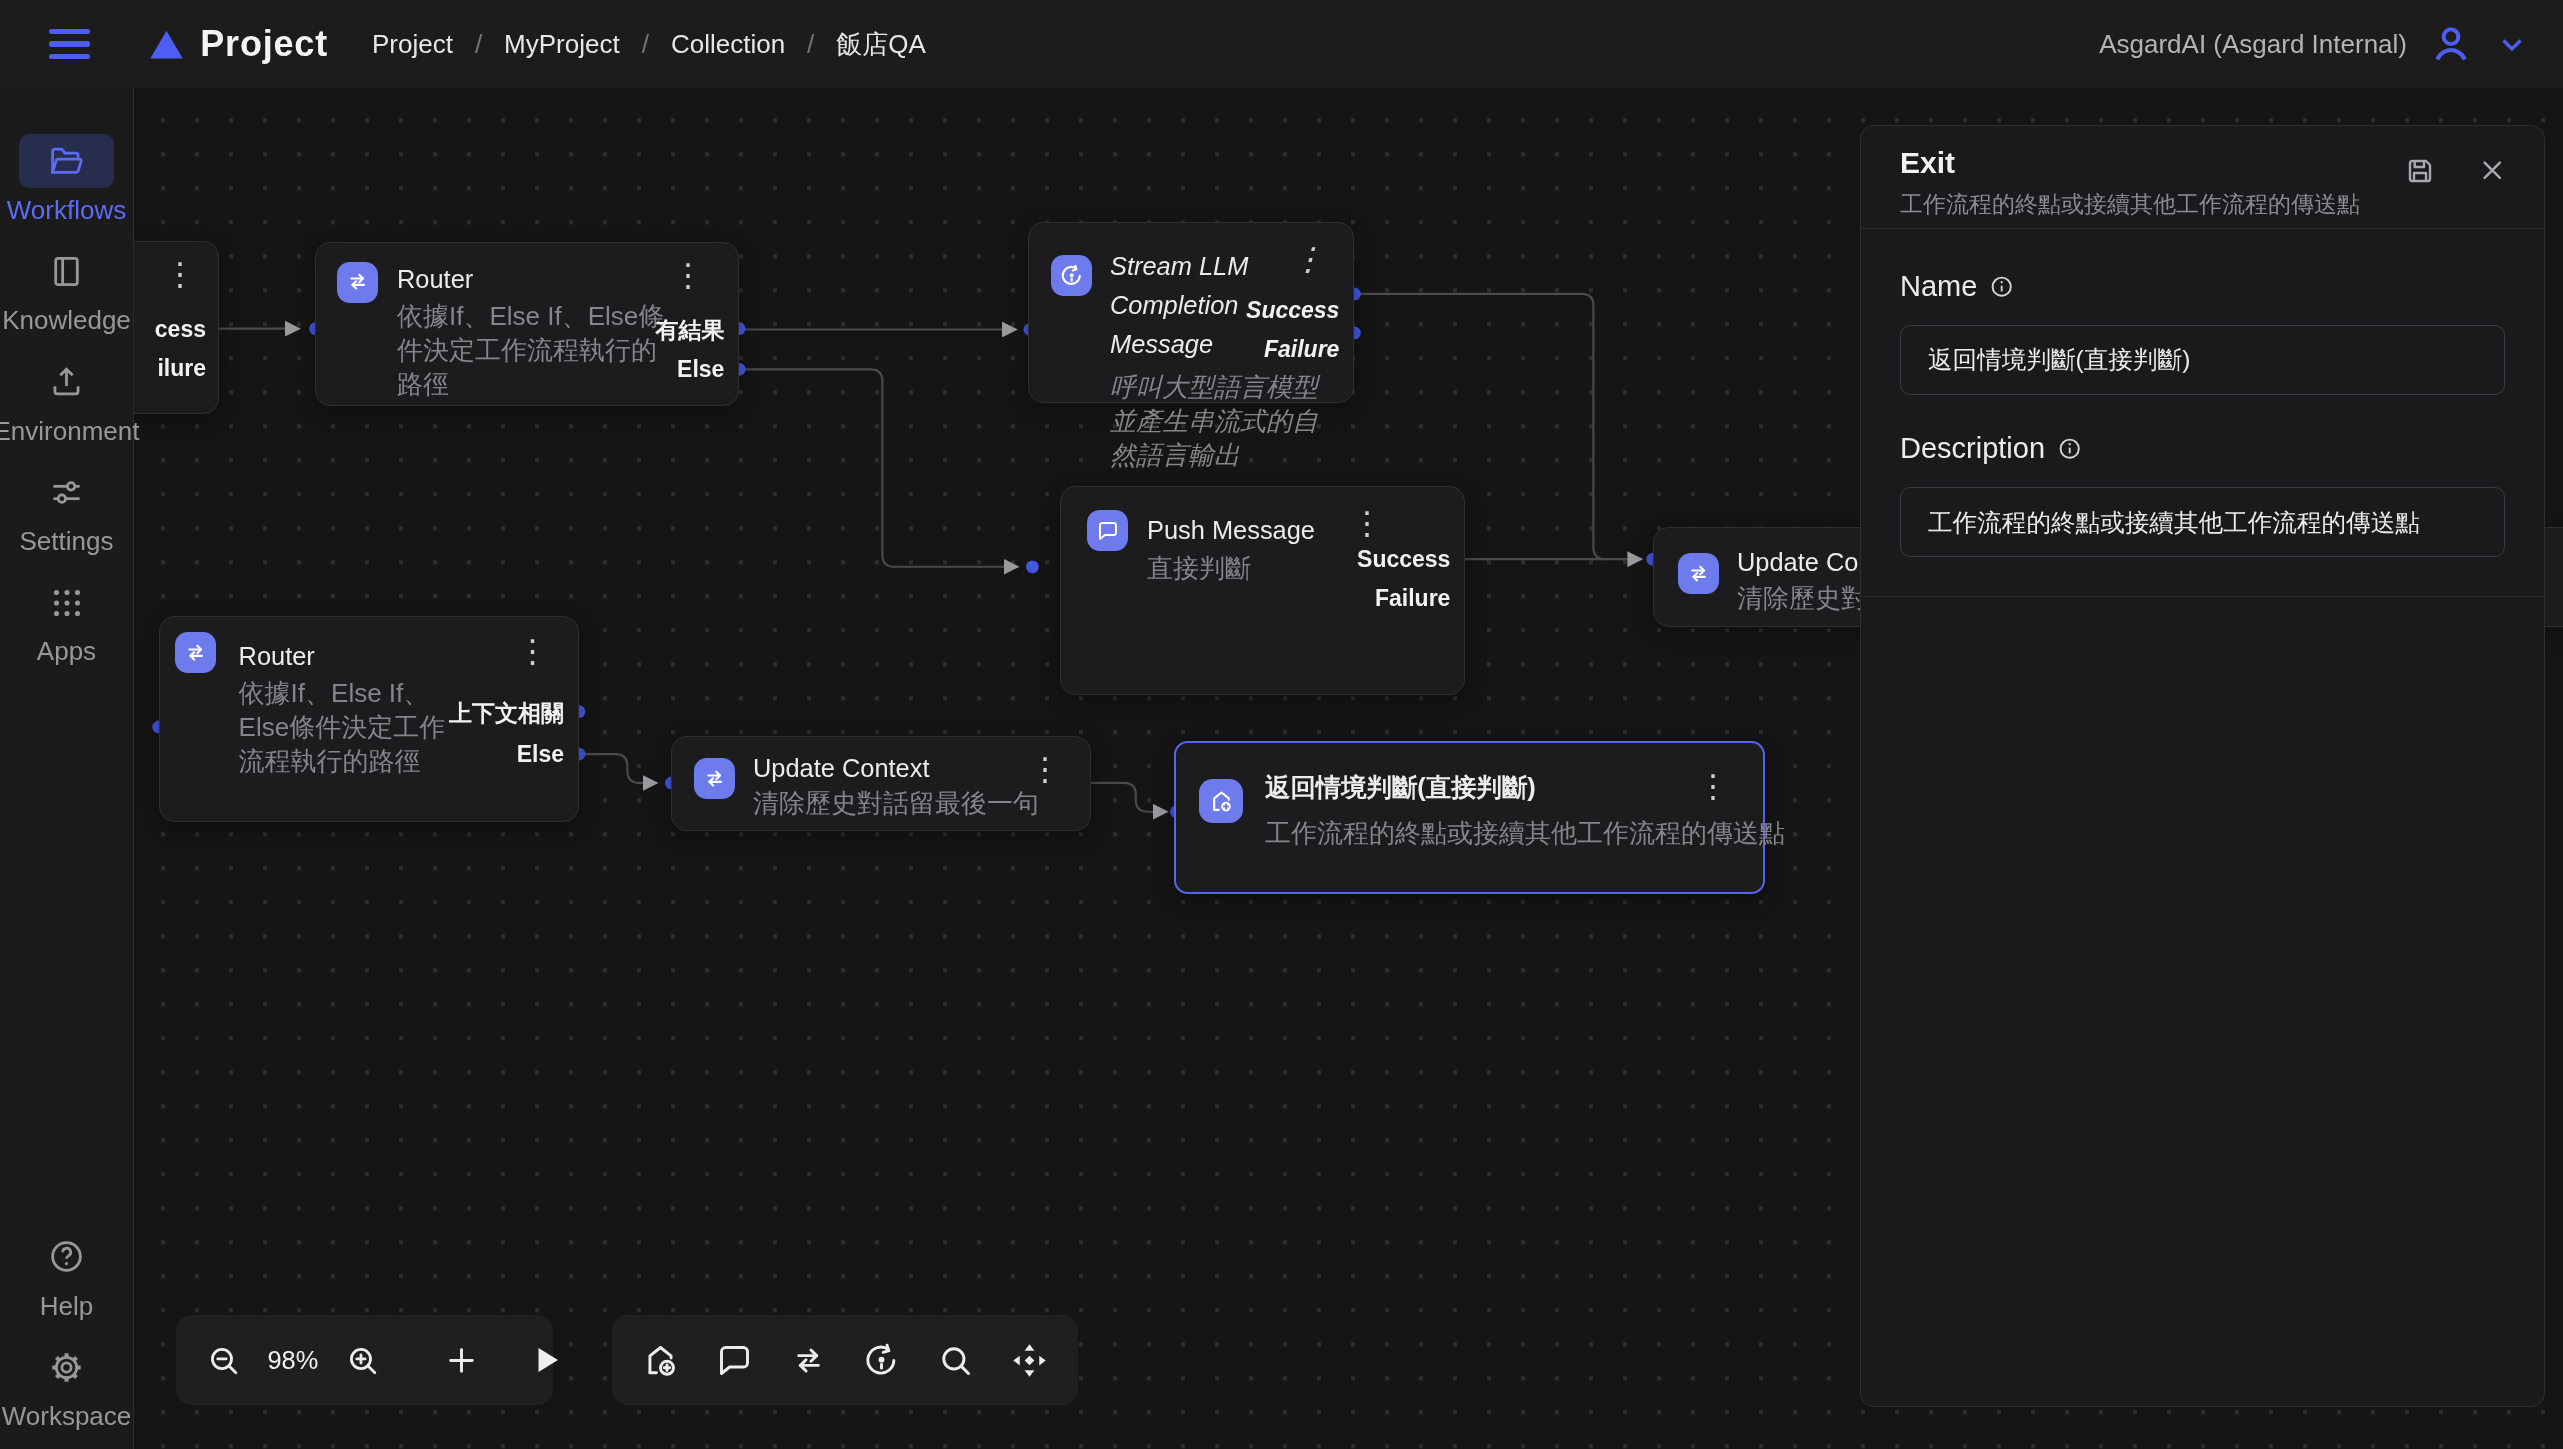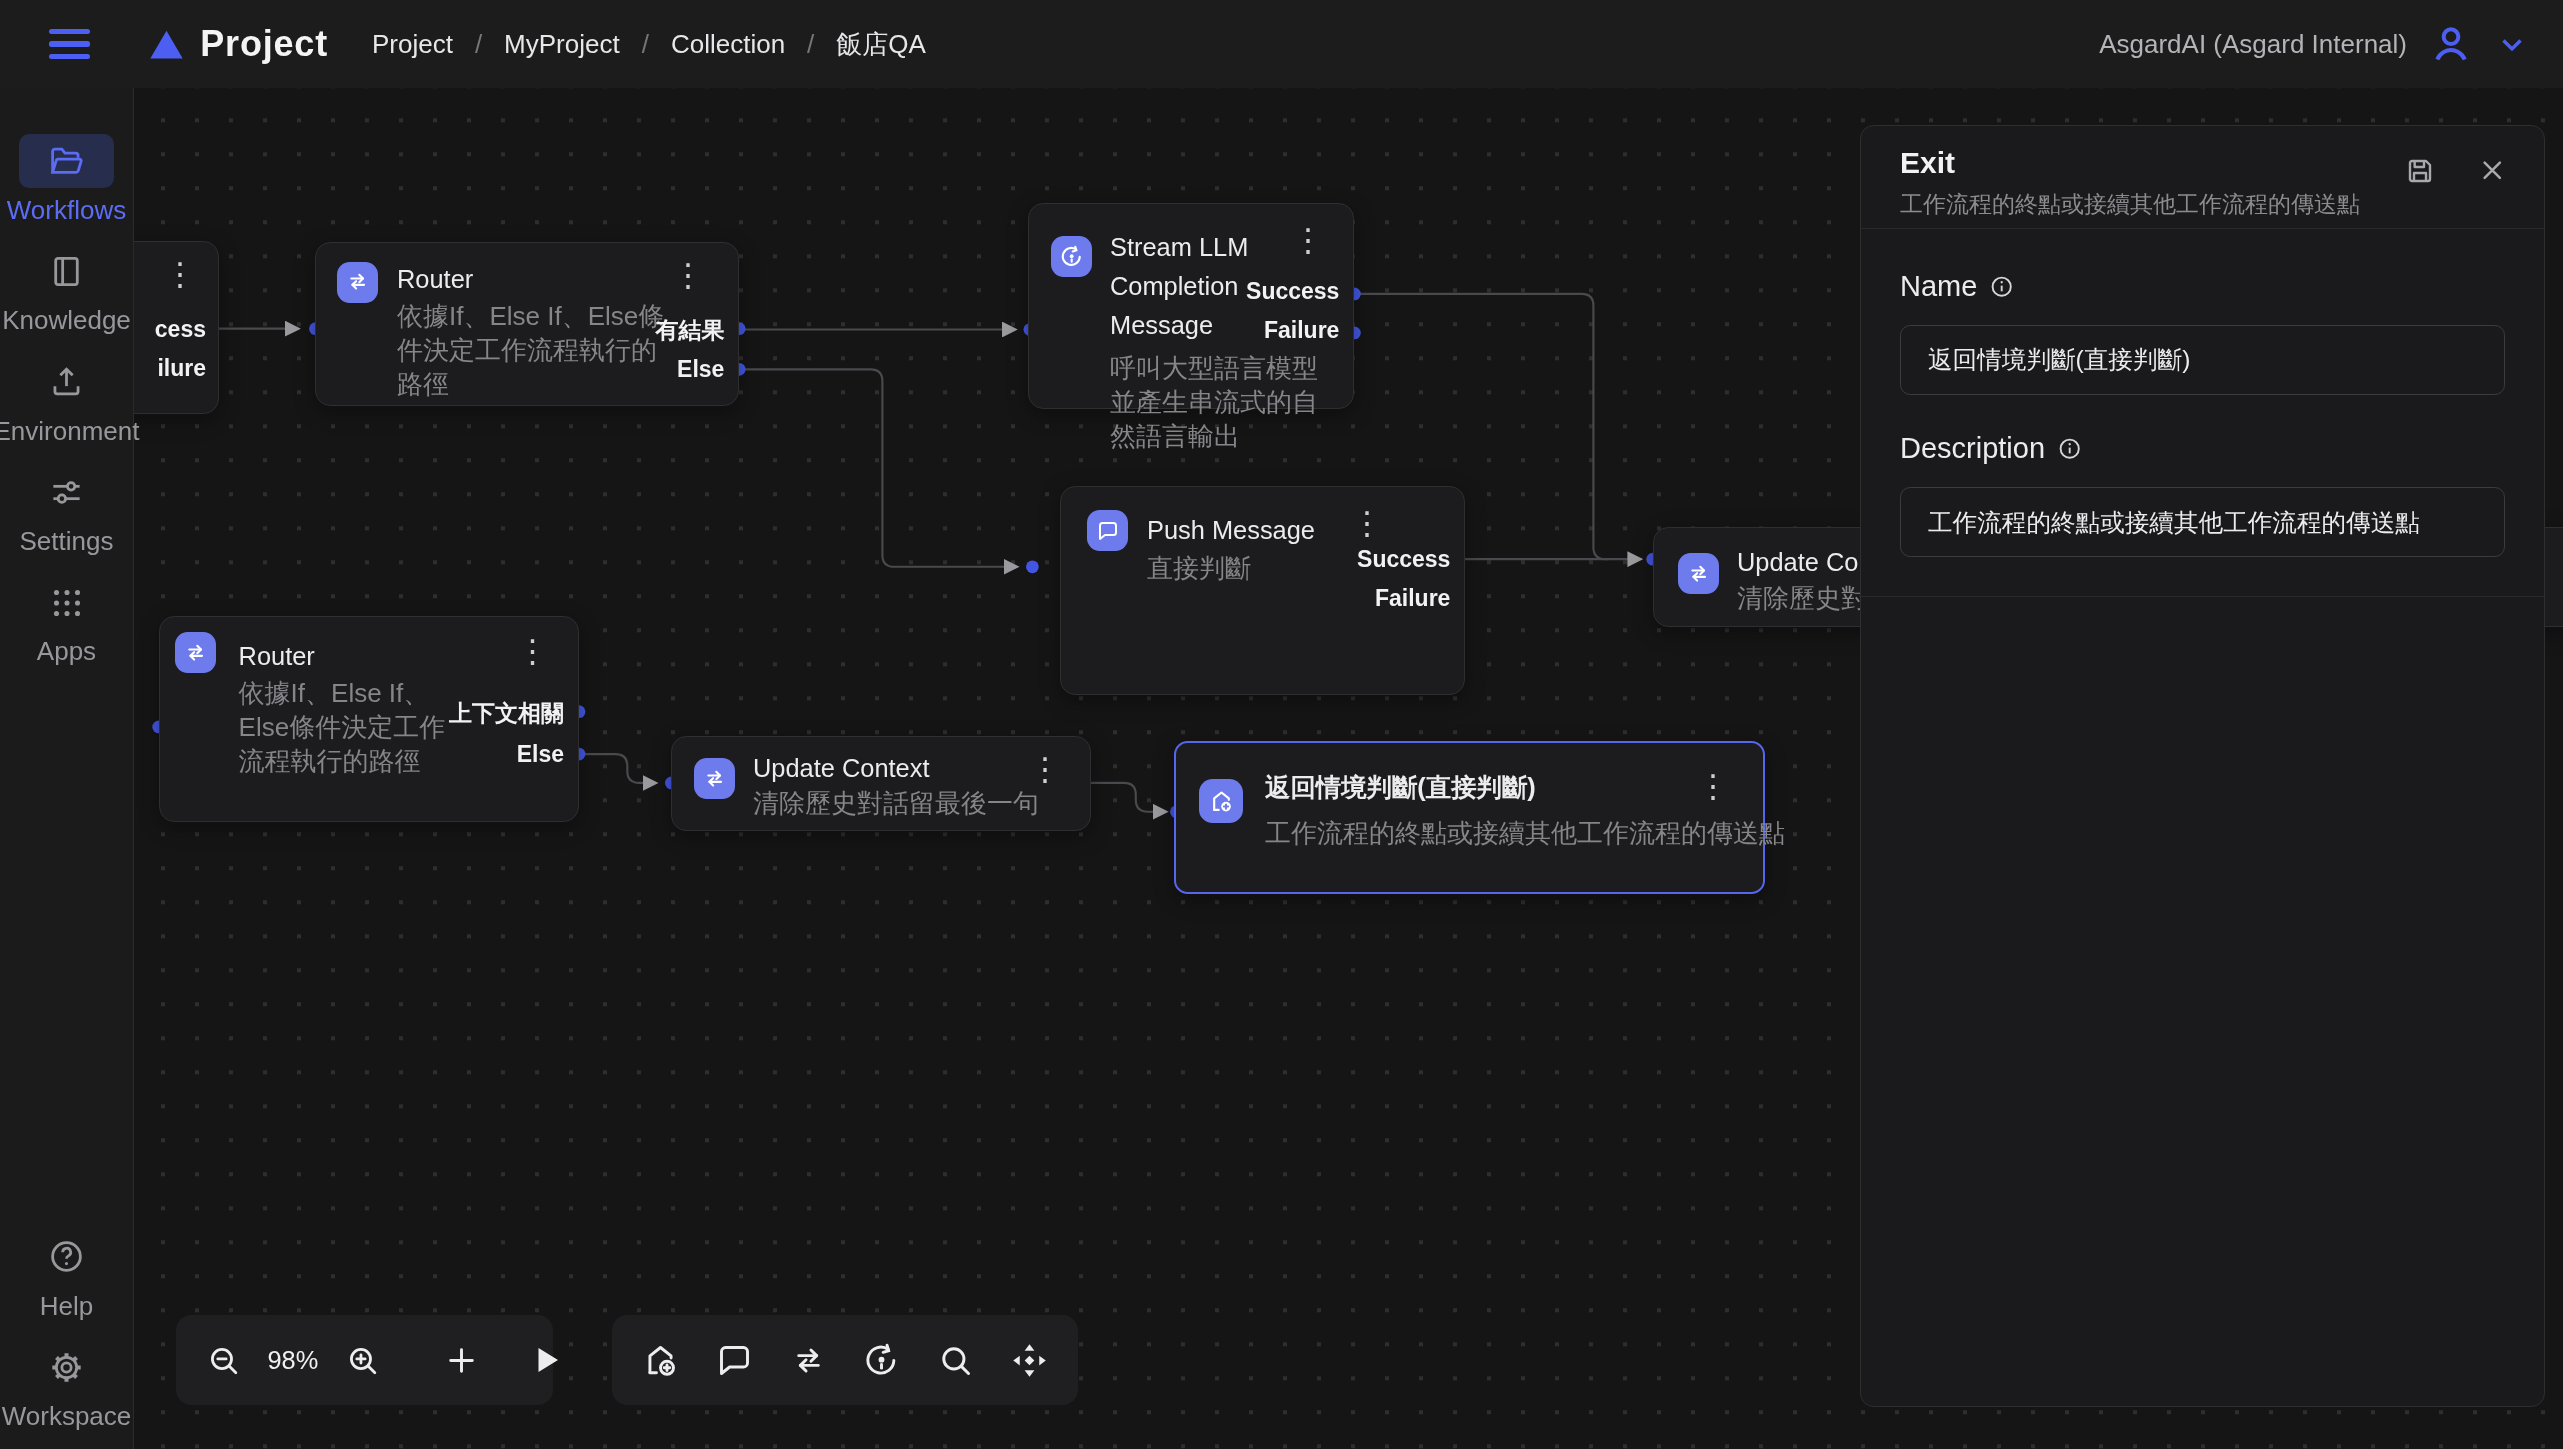--- a/index.html
+++ b/index.html
@@ -249,21 +249,21 @@
           <path d="M10.5 11.5 7 15l3.5 3.5"></path>
         </svg>
       </div>
     <div class="node-title" style="left:81px; top:17px;">Router</div>
     <div class="node-desc" style="left:81px; top:56px; width:280px;">依據If、Else If、Else條件決定工作流程執行的路徑</div>
     <span class="kebab" style="right:34px; top:20.3px;">⋮</span>
     <span class="out-label" style="right:13.6px; top:72px;">有結果</span>
     <span class="out-label" style="right:13.6px; top:113px;">Else</span>
   </div>
 
-  <div class="node" style="left:894px; top:115px; width:326px; height:206px;">
+  <div class="node" style="left:894px; top:134px; width:326px; height:181px;font-style:italic;">
     <div class="node-icon" style="left:22px; top:32px;">
         <svg width="25.4" height="25.4" viewBox="0 0 24 24" fill="none" stroke="#fff" stroke-width="2" stroke-linecap="round">
       <path d="M16.2 5.2A8 8 0 1 0 19.6 12"></path>
           <path d="M15.4 2.6 16.4 6 13 7"></path>
           <circle cx="12" cy="11.5" r="1.8" fill="#fff" stroke="none"></circle>
           <path d="M12 14.5v2.2"></path>
         </svg>
       </div>
     <div class="node-title" style="left:81px; top:24px; width:178px;">Stream LLM Completion Message</div>
     <div class="node-desc" style="left:81px; top:147px; width:233px;">呼叫大型語言模型並產生串流式的自然語言輸出</div>

